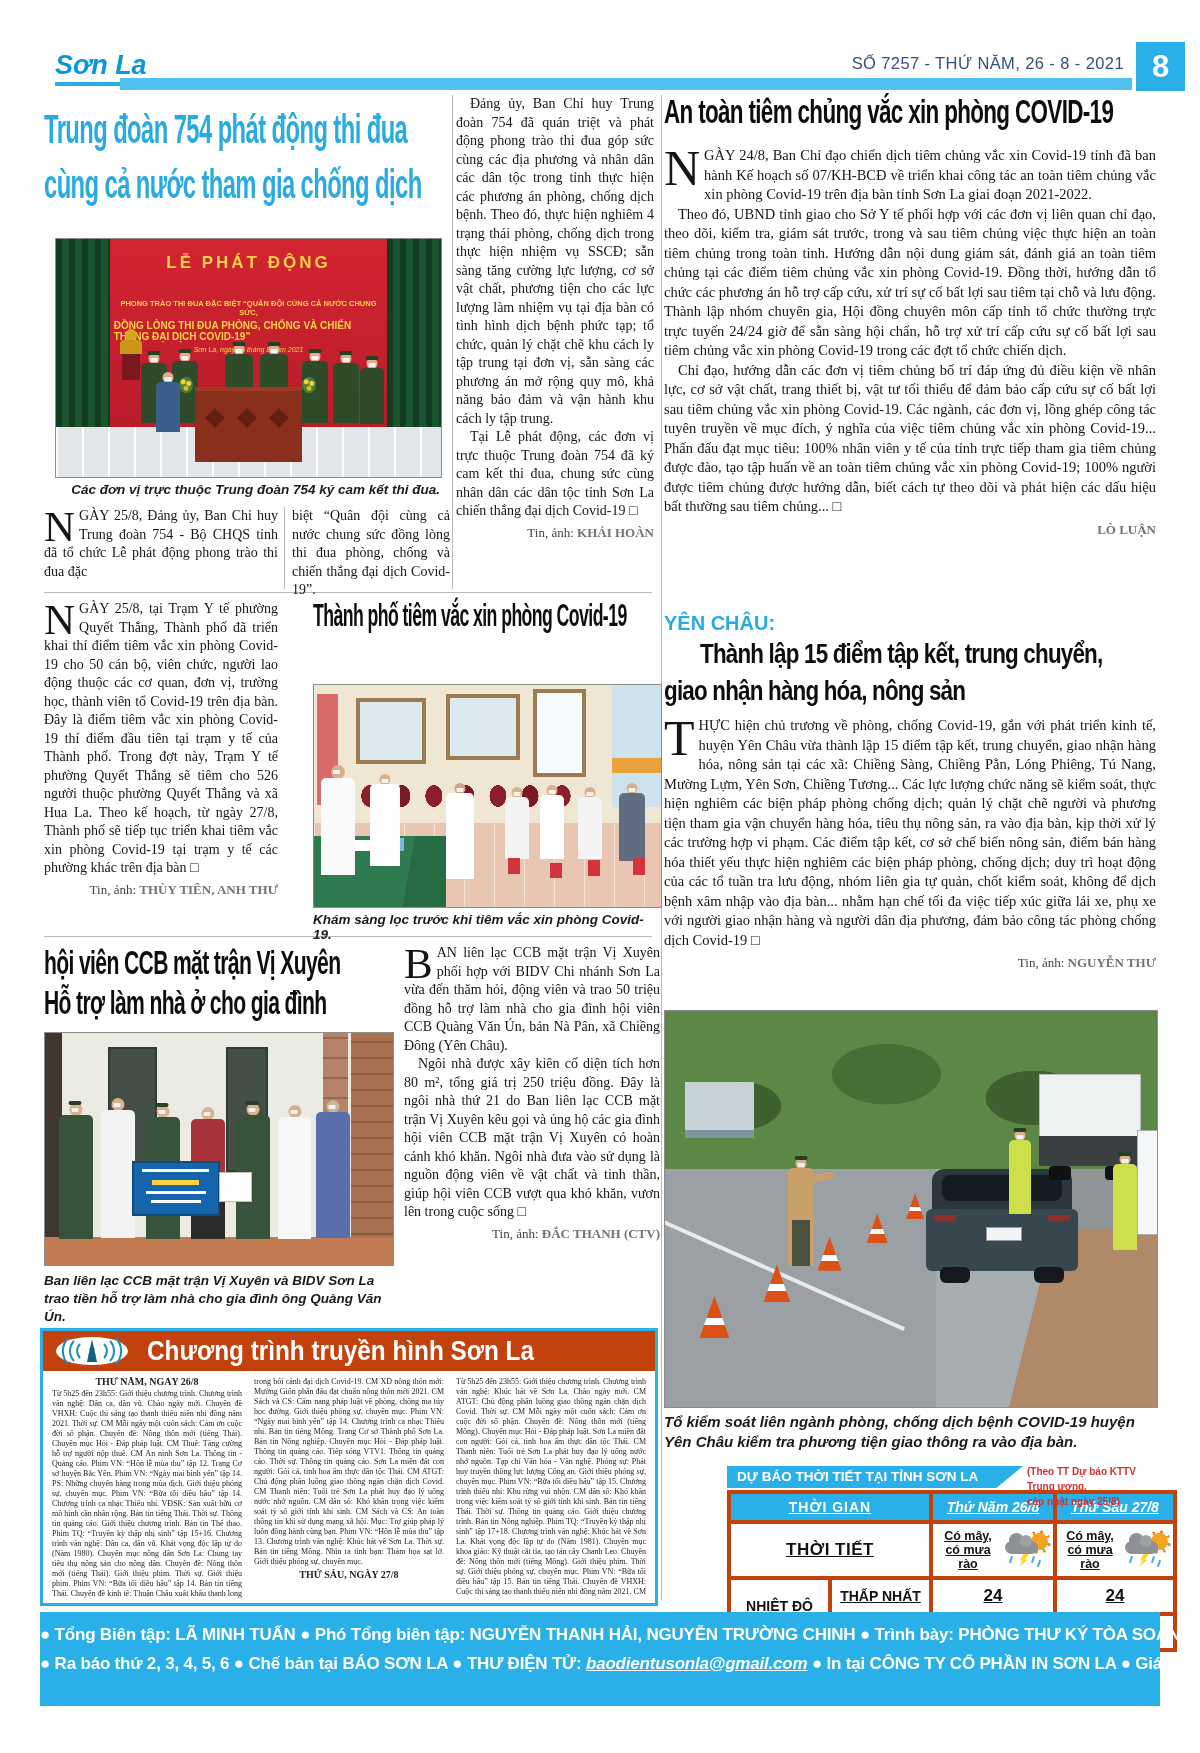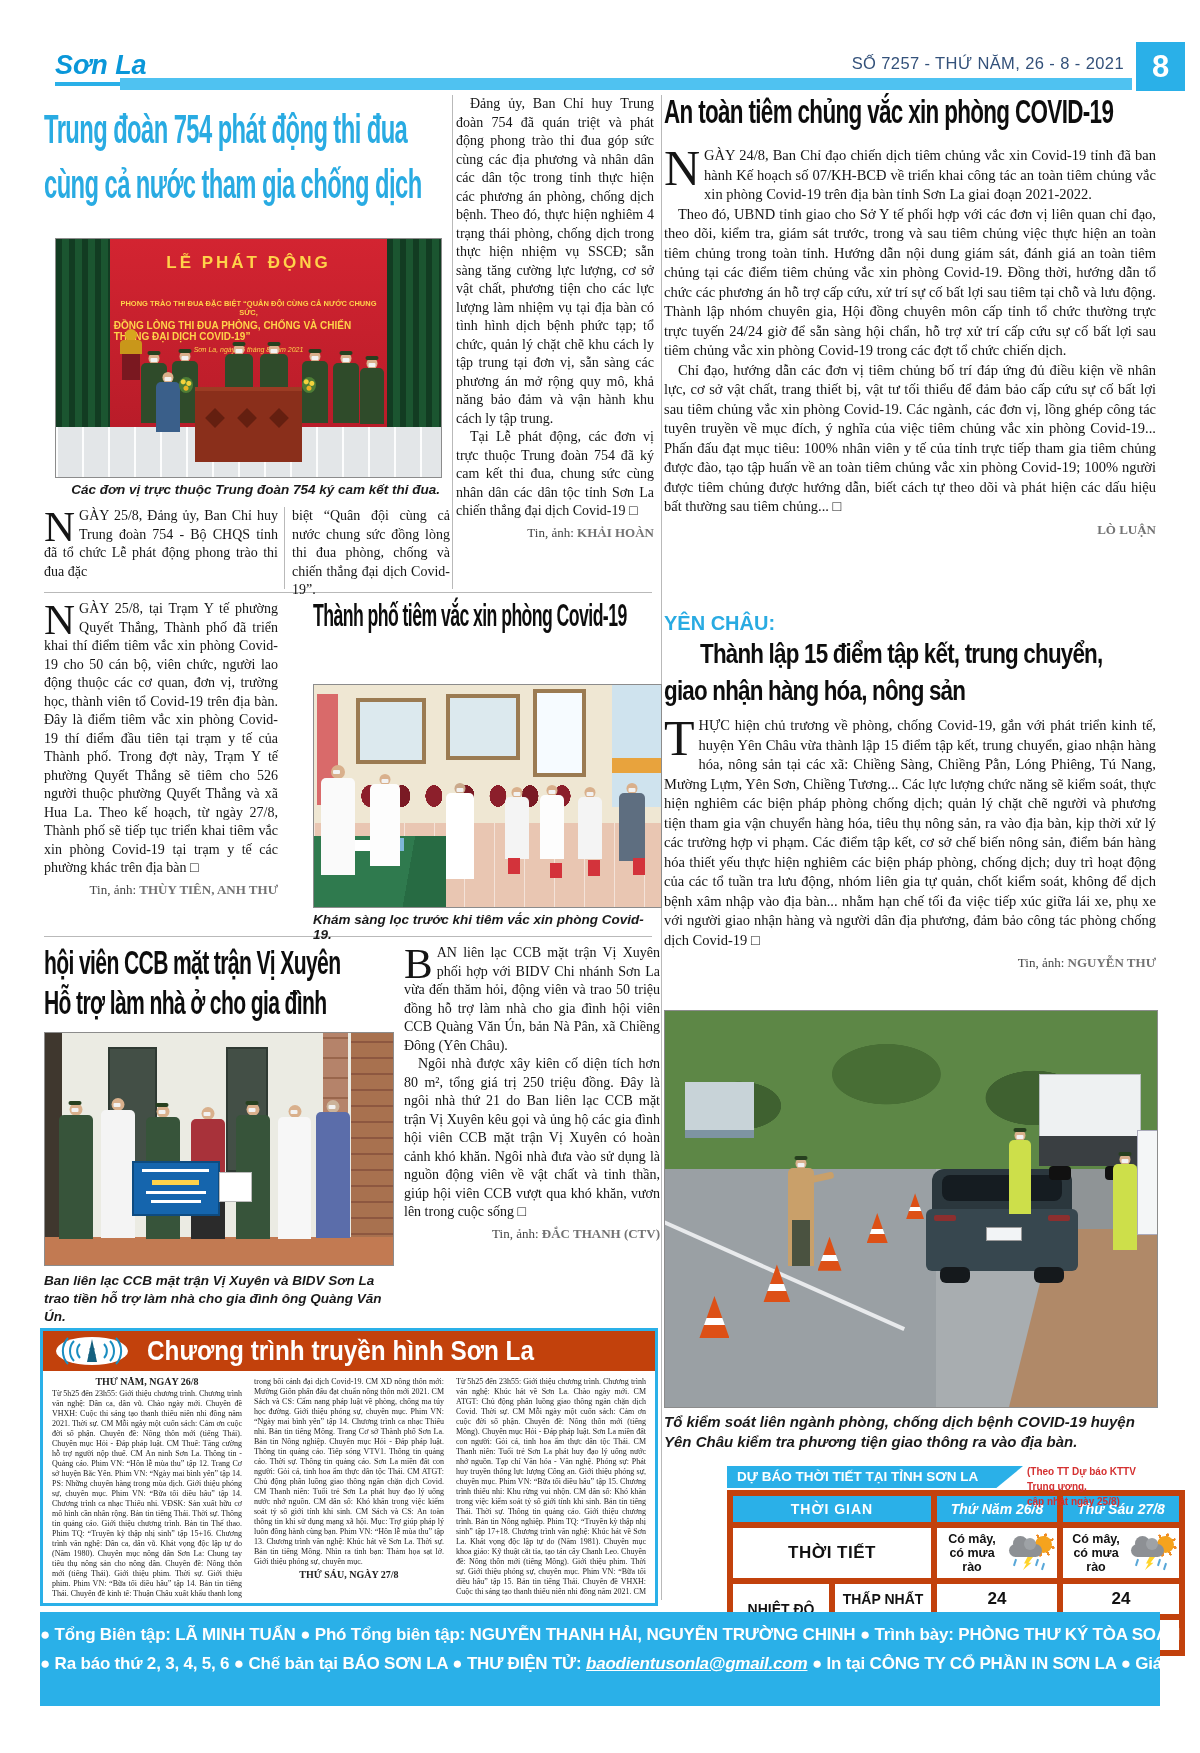--- a/index.html
+++ b/index.html
@@ -30,21 +30,21 @@
   .person .hd{position:absolute;left:50%;transform:translateX(-50%);top:0;width:11px;height:11px;
               border-radius:50%;background:#d9b08c;}
   .person.mask .hd::after{content:"";position:absolute;left:2px;top:5px;width:7px;height:4px;
               background:#f2f2f2;border-radius:1px;}
   .person.cap .hd::before{content:"";position:absolute;left:-1px;top:-2px;width:13px;height:4px;
               background:#27401f;border-radius:2px;}
   .person .bd{position:absolute;top:10px;left:0;right:0;bottom:0;border-radius:5px 5px 0 0;
               background:var(--c);}
   
   .wt{border-collapse:collapse;width:428px;table-layout:fixed;}
-  .wt th,.wt td{border:6px solid #c2410c;font-family:"Liberation Sans",sans-serif;}
+  .wt th,.wt td{border:4px solid #c2410c;font-family:"Liberation Sans",sans-serif;text-decoration:underline;}
   .wt th{background:#2ab0e8;color:#fff;font-size:14px;height:24px;font-style:italic;}
   .wt th.tg{font-style:normal;letter-spacing:1px;}
   .wt td{background:#fff;color:#111;text-align:center;}
   .wt-lab{font-weight:700;font-size:14px;}
   .wt-lab.big{font-size:17px;letter-spacing:.5px;}
   .wt-num{font-weight:700;font-size:17px;}
   .wt-desc{font-weight:700;font-size:12.5px;}
   .wt-desc .in{display:flex;align-items:center;justify-content:center;gap:4px;padding:2px;}
   
   .wicon{position:relative;width:46px;height:36px;display:inline-block;flex:none;}

